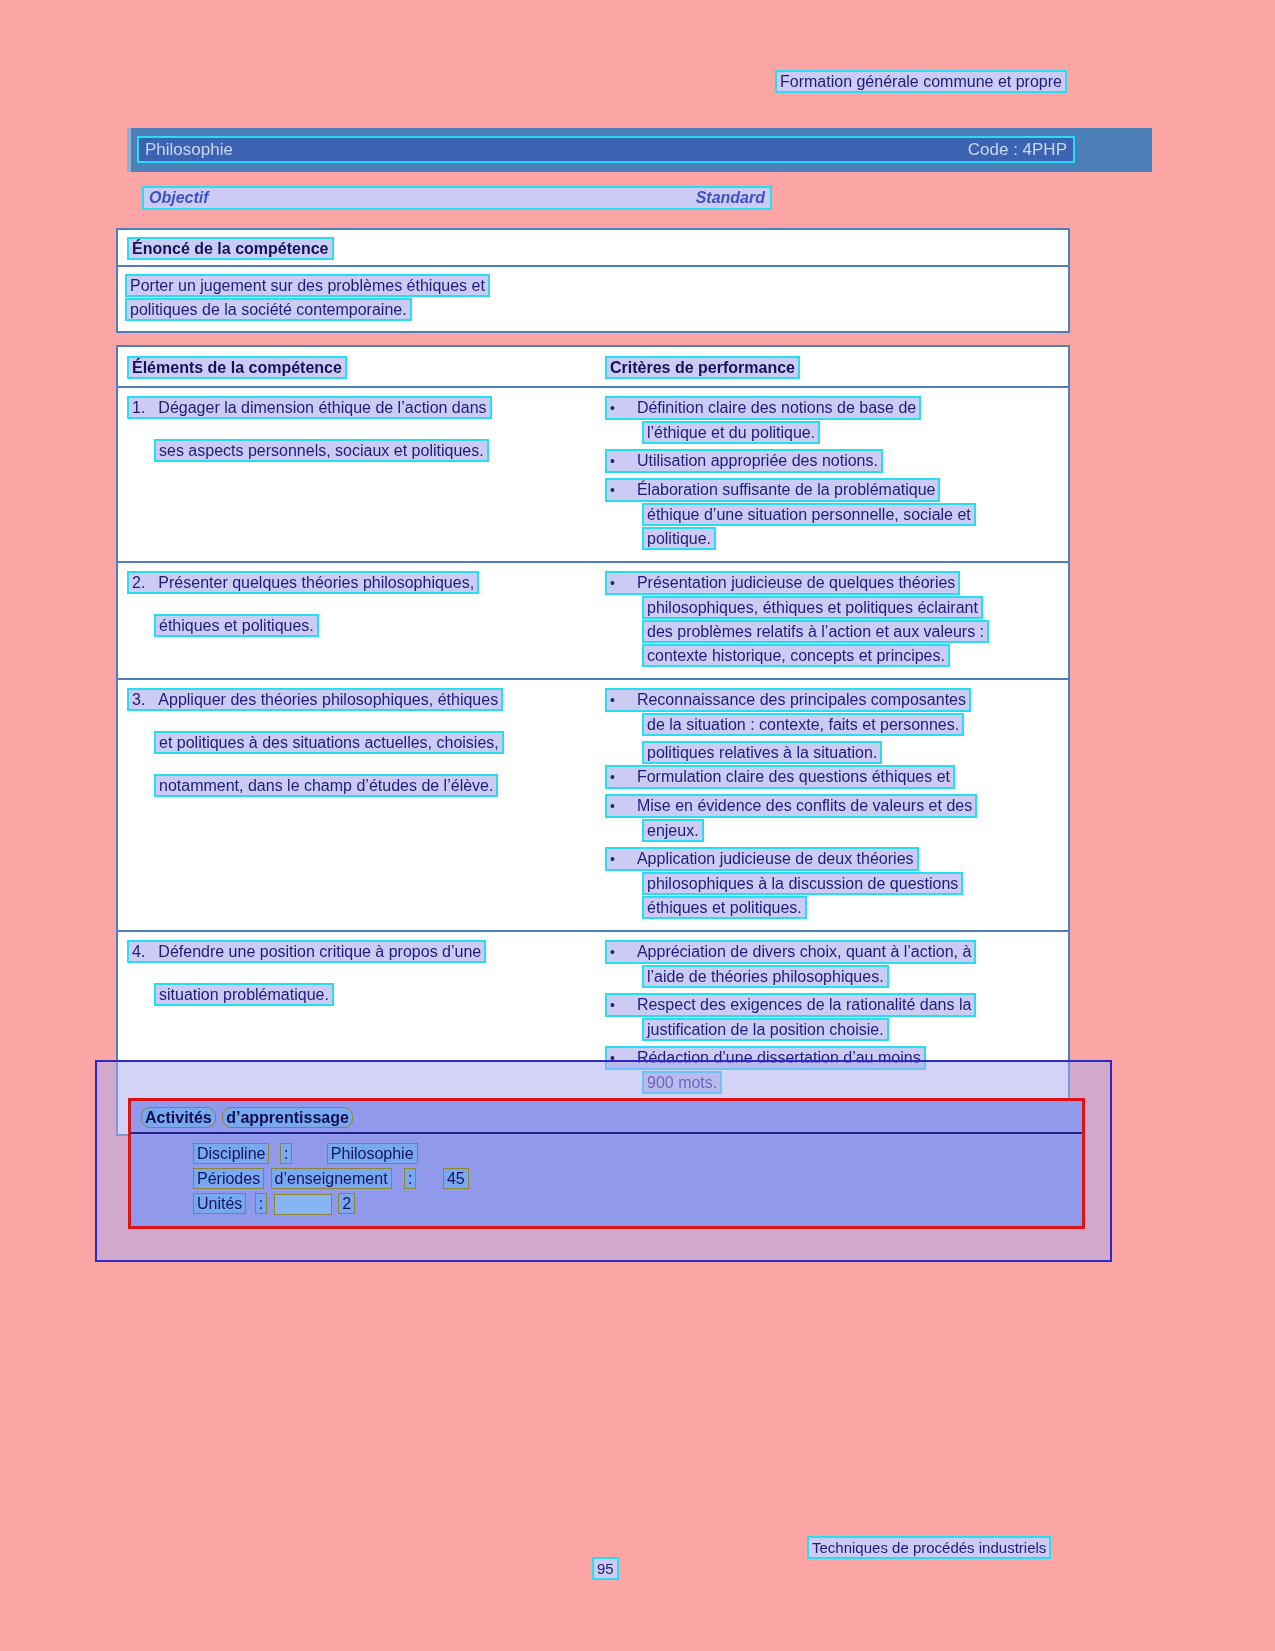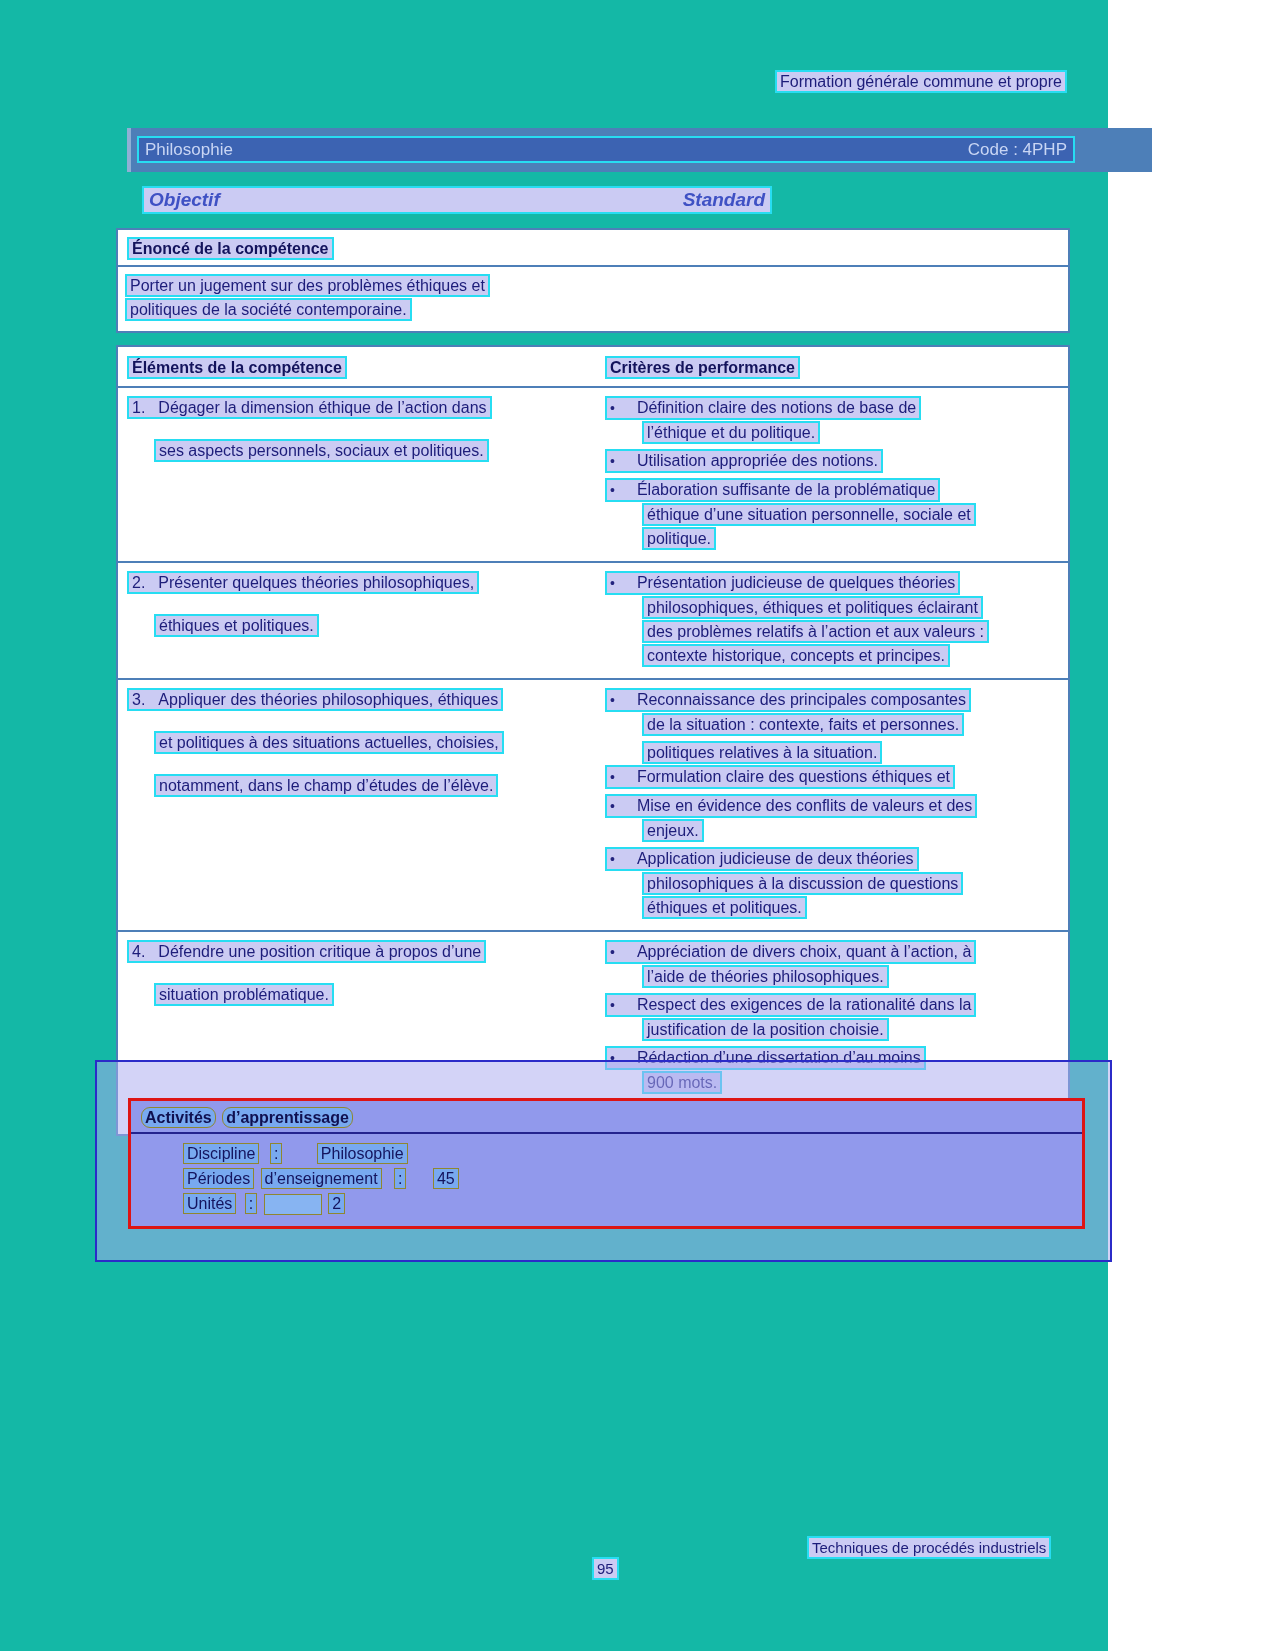--- a/index.html
+++ b/index.html
@@ -1,16 +1,16 @@
 <!DOCTYPE html>
 <html><head>
 <meta charset="utf-8">
 <style>
   html,body{margin:0;padding:0;background:#ffffff;}
-  #page{position:relative;width:1108px;height:1651px;background:#14b8a6;
+  #page{position:relative;width:1275px;height:1651px;background:#fca5a5;
         font-family:"Liberation Sans", sans-serif;color:#1d1d7a;}
 
   
   .hl{display:inline-block;background:#cbcbf3;border:2px solid #27ddf2;
       color:#1d1d7a;padding:0 3px;line-height:19px;font-size:16px;white-space:nowrap;}
   .line{margin:0 0 1px 0;}
   .bold{font-weight:bold;color:#13135c;}
 
   .hdr-right{position:absolute;top:70px;left:775px;}
   .ftr-right{position:absolute;top:1536px;left:807px;}
@@ -19,21 +19,21 @@
   .title-bar{position:absolute;top:128px;left:127px;width:1025px;height:44px;
              background:#4d7fb8;box-sizing:border-box;border-left:4px solid #8fb0d5;}
   .title-inner{position:absolute;top:8px;left:6px;width:938px;height:27px;
                box-sizing:border-box;background:#3c63b2;border:2px solid #27ddf2;
                display:flex;justify-content:space-between;align-items:center;
                padding:0 6px;color:#c9d6f4;font-size:17px;}
 
   .obj-row{position:absolute;top:186px;left:142px;width:630px;}
   .obj-box{display:flex;justify-content:space-between;align-items:center;
            background:#cbcbf3;border:2px solid #27ddf2;padding:1px 5px;
-           font-size:19px;font-weight:bold;font-style:italic;color:#3f51c4;}
+           font-size:16px;font-weight:bold;font-style:italic;color:#3f51c4;}
 
   .box{position:absolute;left:116px;width:954px;box-sizing:border-box;
        border:2px solid #4d7fb8;background:#ffffff;}
   #box-enonce{top:228px;}
   #box-table{top:345px;}
   .box-title{padding:7px 9px 5px;border-bottom:2px solid #4d7fb8;}
   .box-body{padding:7px 7px 9px;}
 
   .thead{display:grid;grid-template-columns:478px 1fr;padding:9px 9px 7px;
          border-bottom:2px solid #4d7fb8;}
@@ -46,21 +46,21 @@
   .crit + .crit{margin-top:5px;}
 
   .overlay{position:absolute;top:1060px;left:95px;width:1017px;height:202px;
            background:rgba(170,170,240,0.52);border:2px solid #2b2bc8;
            box-sizing:border-box;z-index:5;}
 
   .redbox{position:absolute;top:1098px;left:128px;width:957px;box-sizing:border-box;
           border:3px solid #dd1414;background:#9199ec;z-index:6;}
   .red-title{padding:6px 10px 4px;border-bottom:2px solid #23238e;}
   .red-body{padding:6px 10px 8px;}
-  .act-row{margin:3px 8px;line-height:22px;padding-left:34px;}
+  .act-row{margin:3px 18px;line-height:22px;padding-left:34px;}
   .wb{display:inline-block;background:#78a9f0;border:1px solid #8f8730;
       color:#14145e;padding:0 3px;line-height:19px;font-size:16px;white-space:nowrap;}
   .wb.head{font-weight:bold;color:#101050;border-radius:9px;}
   .gapbox{display:inline-block;width:56px;height:19px;vertical-align:middle;
           background:#87b4f2;border:1px solid #8f8730;margin-left:2px;}
   .ml6{margin-left:6px;} .ml8{margin-left:8px;} .ml22{margin-left:22px;}
   .ml30{margin-left:30px;} .ml2{margin-left:2px;} .ml4{margin-left:4px;}
 </style>
 </head>
 <body>

